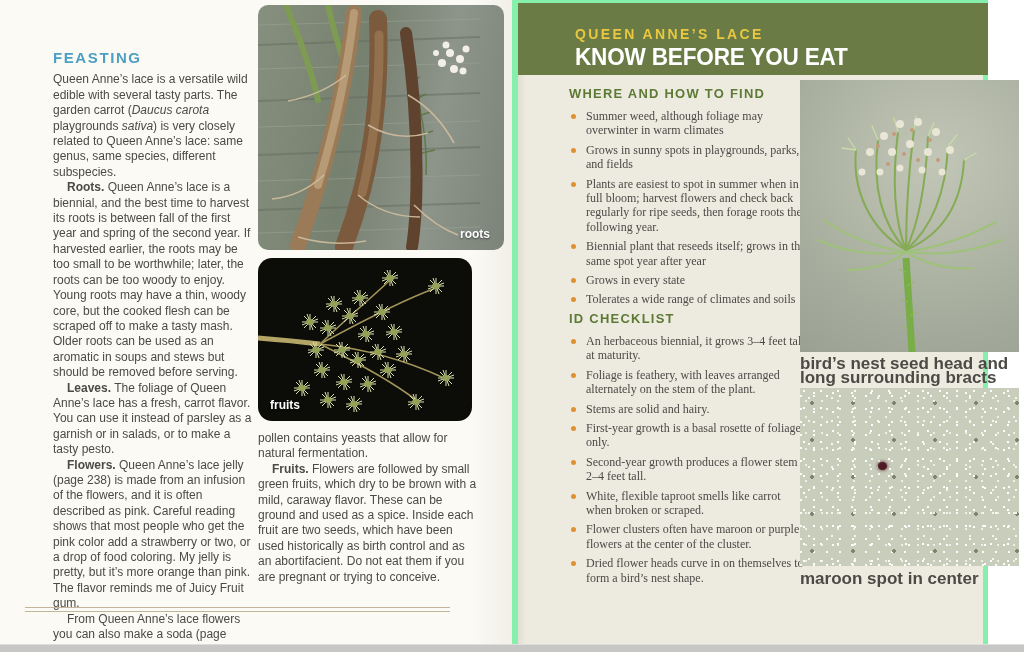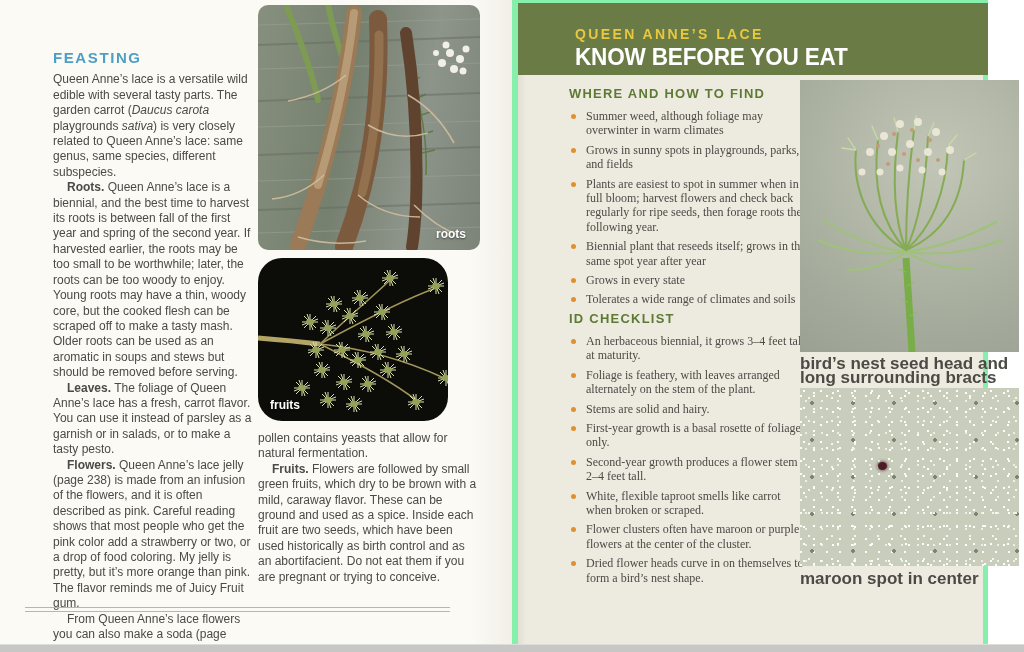--- a/index.html
+++ b/index.html
@@ -27,26 +27,26 @@
   .col1 p,.col2 p{margin:0;text-align:left;}
   .para-indent{text-indent:14px;}
   .lead{font-weight:bold;}
   .ital{font-style:italic;margin-top:17px;}
 
   .col2{position:absolute;left:258px;top:5px;width:222px;
     color:#4b4a46;font-size:12px;line-height:15.4px;}
 
   figure{margin:0;position:relative;}
   .roots-photo{
-    width:222px;height:245px;border-radius:10px;overflow:hidden;
+    width:246px;height:245px;border-radius:10px;overflow:hidden;
     position:relative;margin-bottom:8px;
     background:linear-gradient(100deg,#87907f,#76806f 40%,#8d948a 70%,#7c847a);
   }
   .fruits-photo{
-    width:190px;height:163px;border-radius:24px;overflow:hidden;
+    width:214px;height:163px;border-radius:14px;overflow:hidden;
     position:relative;margin-bottom:10px;background:#0c0c08;
   }
   .photo-cap{
     position:absolute;color:#ffffff;font-weight:bold;font-size:12px;
     text-shadow:0 1px 2px rgba(0,0,0,.55);
   }
   .cap-roots{right:14px;bottom:8px;}
   .cap-fruits{left:12px;bottom:8px;}
 
   .footer-rule{

